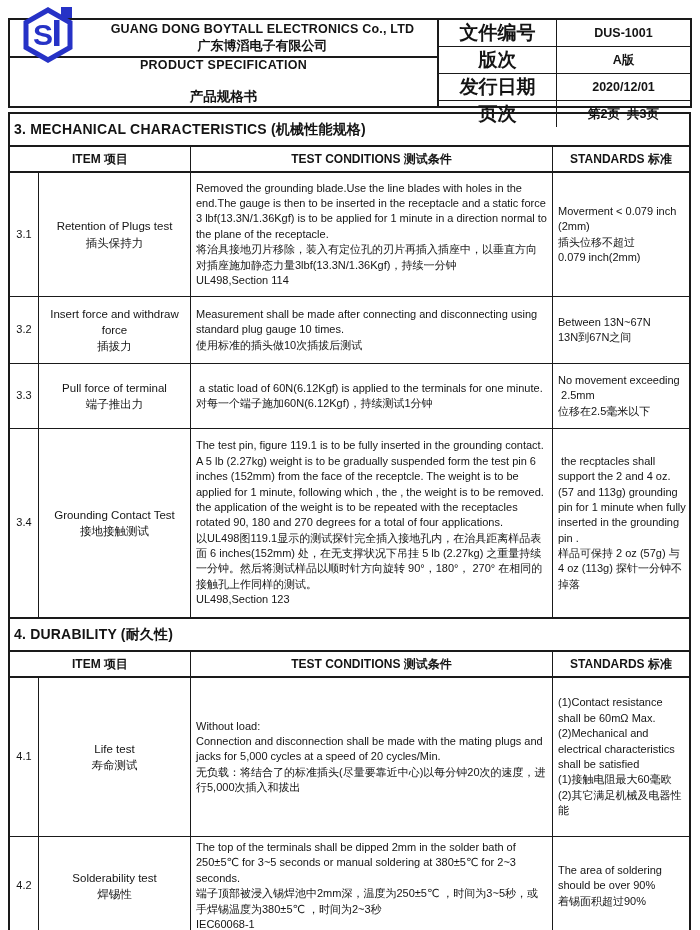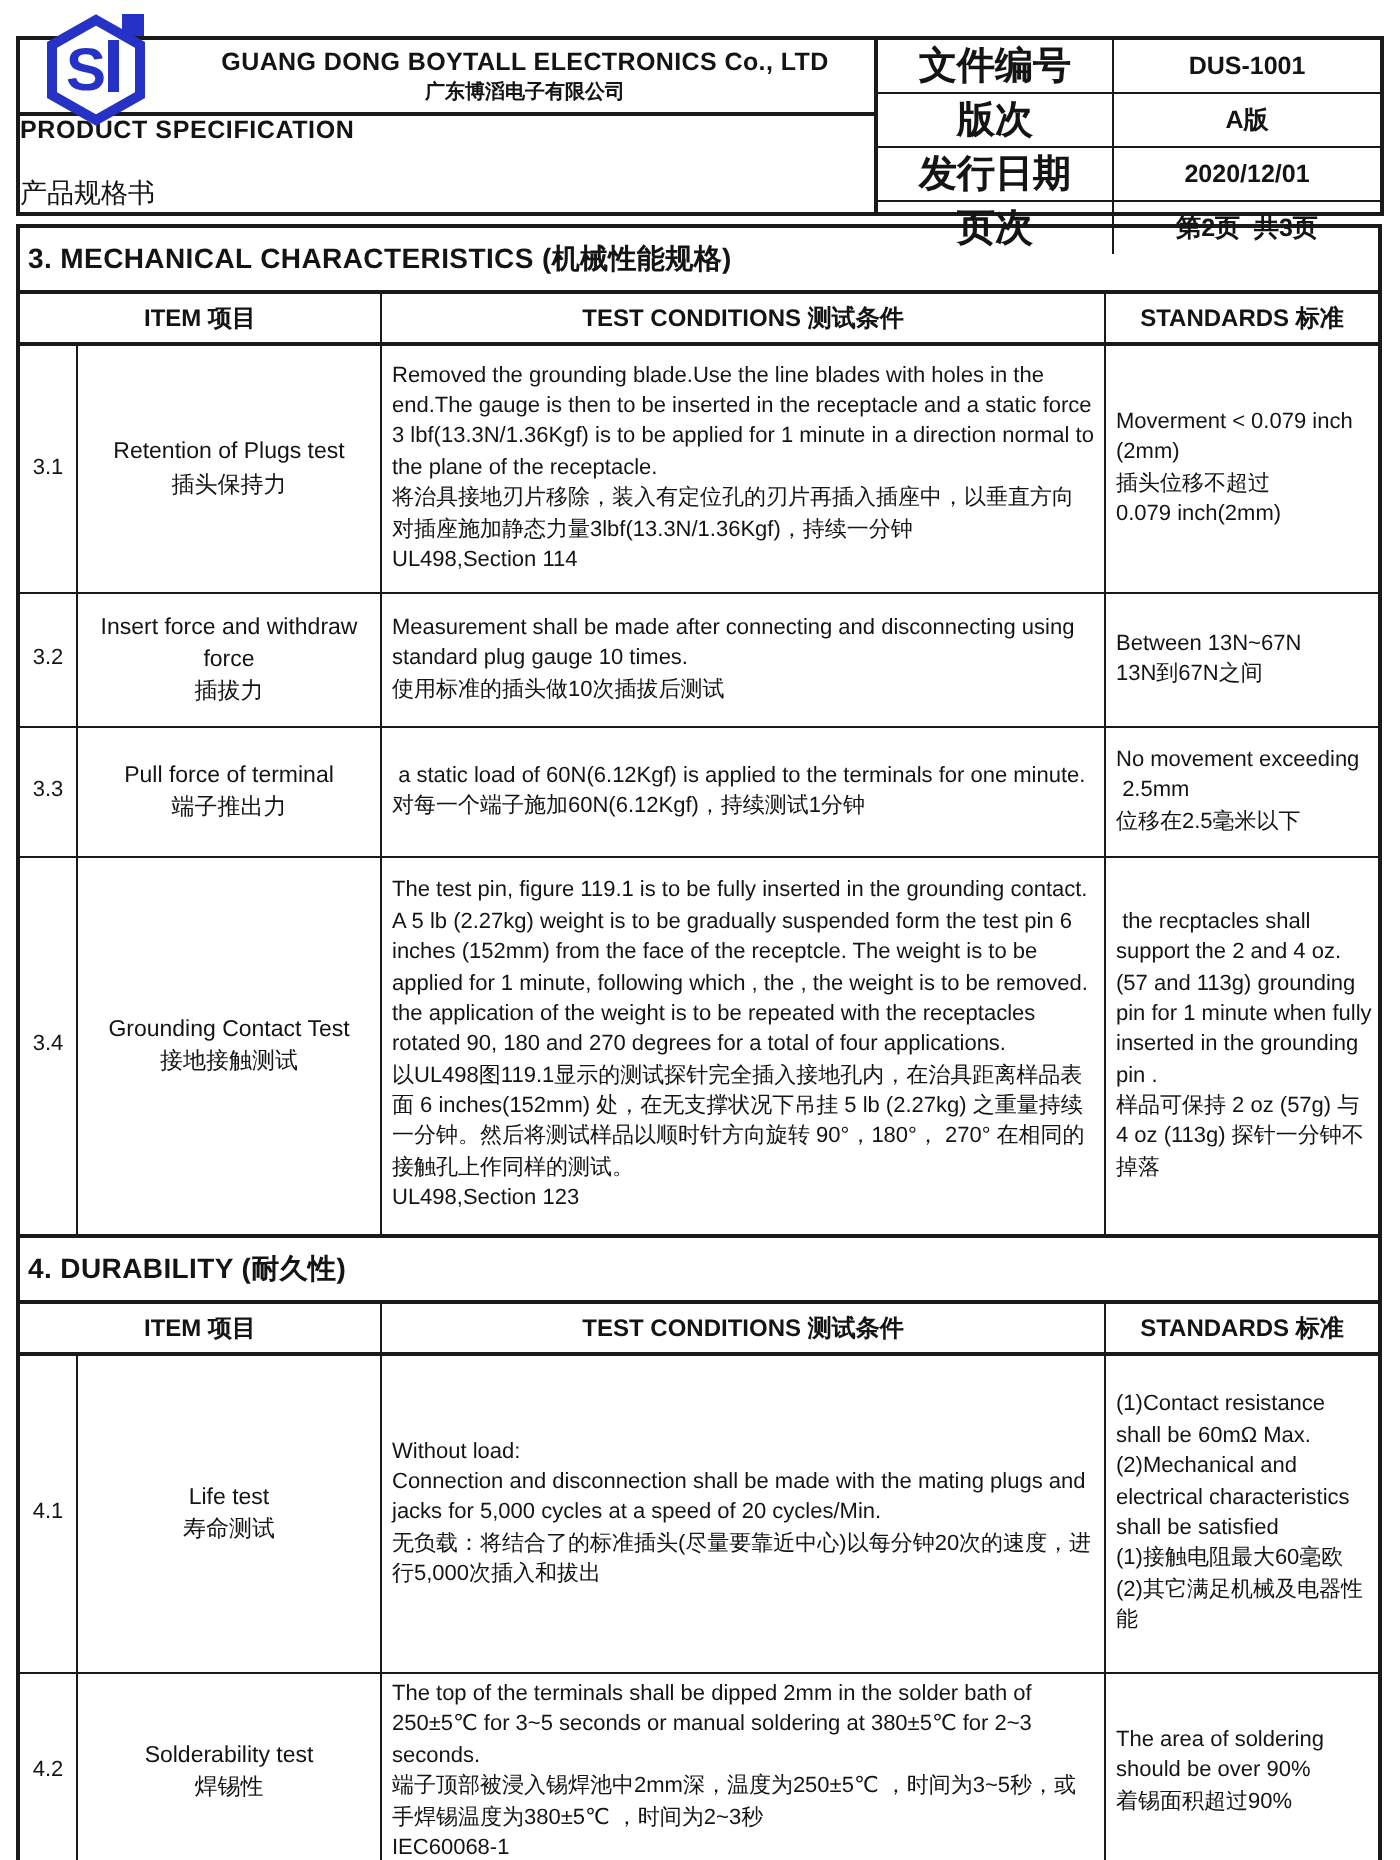--- a/index.html
+++ b/index.html
@@ -9,24 +9,24 @@
     font-family:"Liberation Sans","DejaVu Sans",sans-serif;color:#141414;
     -webkit-font-smoothing:antialiased;
   }
   .page{position:relative;padding:18px 8px 0 8px;box-sizing:border-box;}
 
   
   .hdr{display:flex;width:684px;height:90px;border:2.5px solid #1a1a1a;box-sizing:border-box;}
   .hdr-left{width:429px;border-right:2px solid #1a1a1a;display:flex;flex-direction:column;position:relative;box-sizing:border-box;}
   .hdr-company{height:43px;border-bottom:2px solid #1a1a1a;display:flex;flex-direction:column;align-items:center;justify-content:center;padding-left:78px;box-sizing:border-box;}
   .company-en{font-weight:bold;font-size:12.5px;letter-spacing:.2px;}
-  .company-cn{font-weight:bold;font-size:10px;margin-top:1px;}
-  .hdr-doctitle{flex:1;display:flex;flex-direction:column;align-items:flex-start;justify-content:center;}
+  .company-cn{font-weight:bold;font-size:13px;margin-top:1px;}
+  .hdr-doctitle{flex:1;display:flex;flex-direction:column;align-items:center;justify-content:center;}
   .doctitle-en{font-weight:bold;font-size:12.5px;letter-spacing:.3px;}
-  .doctitle-cn{font-weight:normal;font-size:13.5px;margin-top:16px;}
+  .doctitle-cn{font-weight:bold;font-size:13.5px;margin-top:16px;}
   .logo{position:absolute;left:12px;top:-14px;z-index:3;}
   .hdr-right{flex:1;display:grid;grid-template-columns:118px 1fr;grid-auto-rows:1fr;}
   .m-label,.m-value{display:flex;align-items:center;justify-content:center;font-weight:bold;box-sizing:border-box;white-space:pre-wrap;}
   .m-label{font-size:19px;border-right:1.8px solid #1a1a1a;}
   .m-value{font-size:12.5px;}
   .hdr-right > :nth-child(-n+6){border-bottom:1.8px solid #1a1a1a;}
 
   
   .specbody{margin-top:4px;width:683px;border:2.5px solid #1a1a1a;box-sizing:border-box;background:#fff;}
   .section + .section{border-top:2.5px solid #1a1a1a;}

